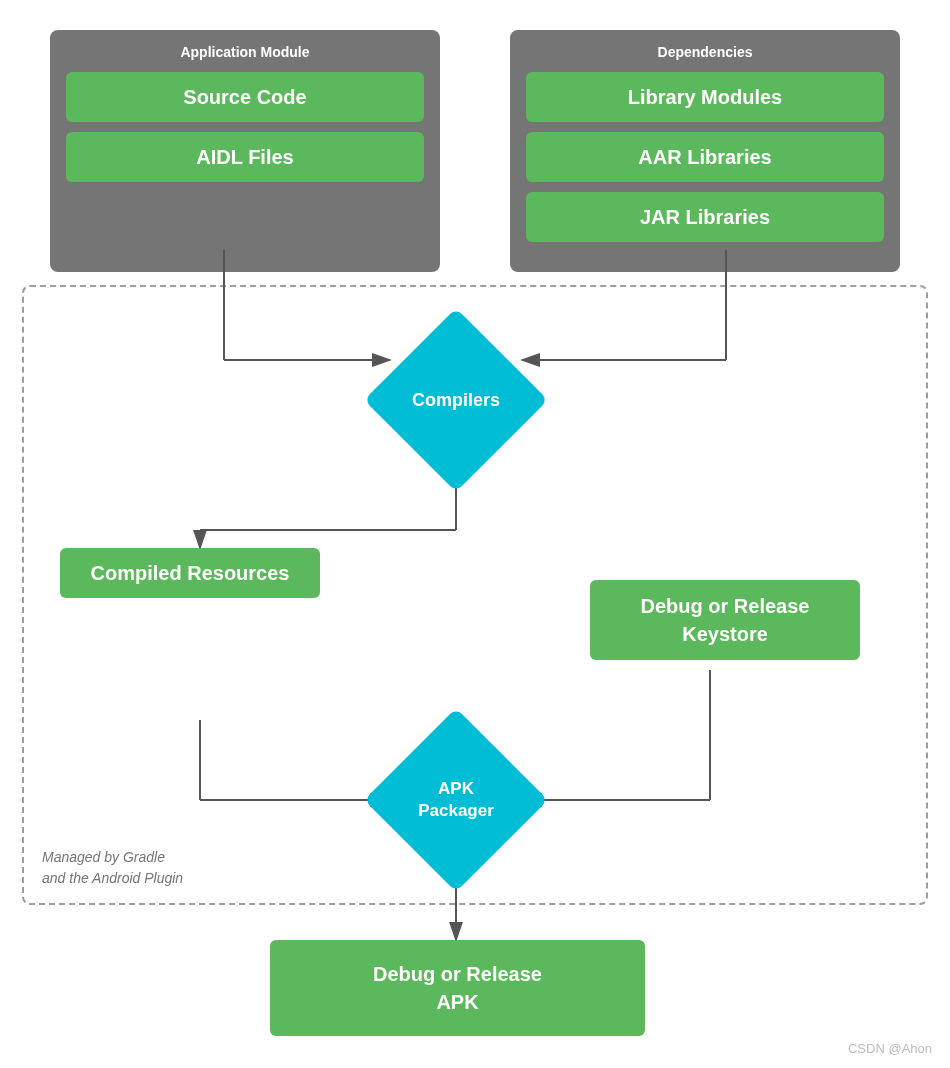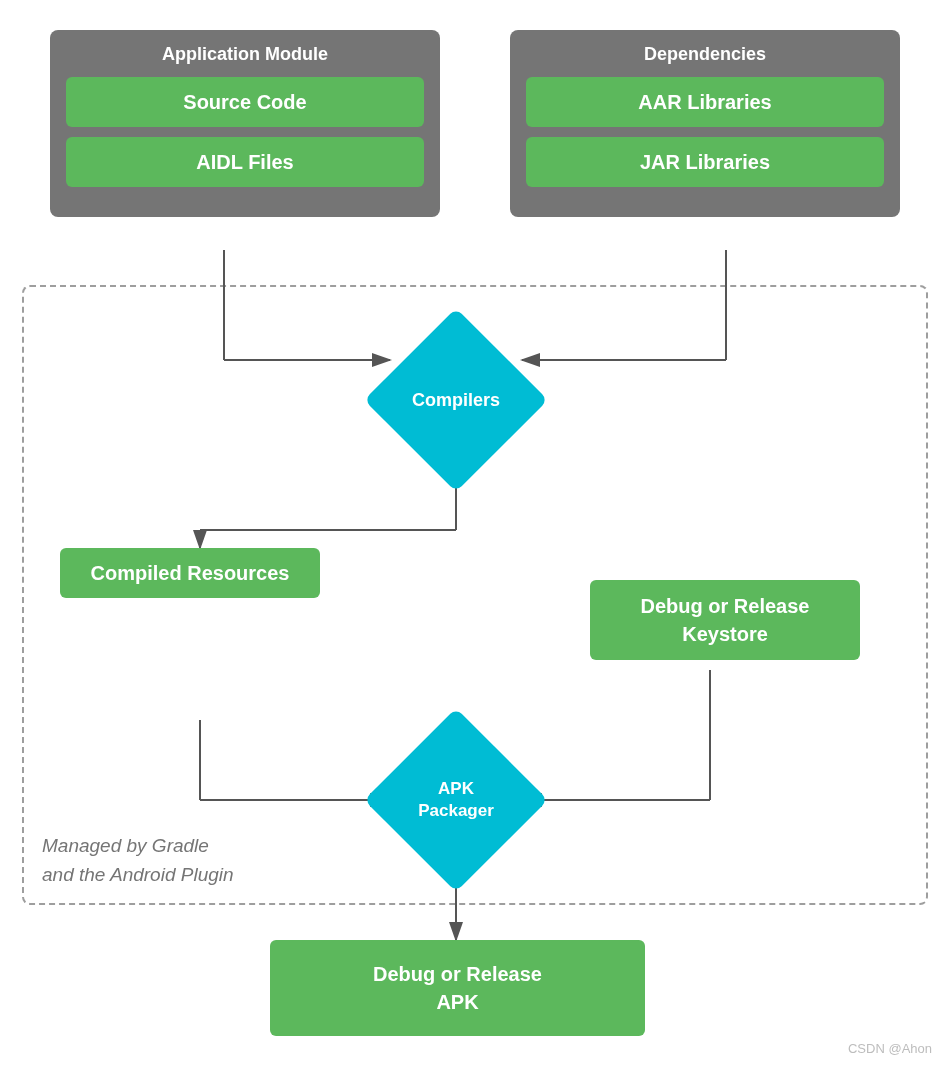--- a/index.html
+++ b/index.html
@@ -30,21 +30,21 @@
 
     .module-box {
       background: #757575;
       border-radius: 8px;
       padding: 14px 16px;
       width: 390px;
     }
 
     .module-box-title {
       color: #ffffff;
-      font-size: 18px;
+      font-size: 14px;
       font-weight: bold;
       text-align: center;
       margin-bottom: 12px;
     }
 
     .green-btn {
       background: #5cb85c;
       color: #ffffff;
       font-size: 20px;
       font-weight: bold;
@@ -68,21 +68,21 @@
       width: 906px;
       height: 620px;
     }
 
     .gradle-label {
       position: absolute;
       bottom: 14px;
       left: 18px;
       color: #757575;
       font-style: italic;
-      font-size: 19px;
+      font-size: 14px;
       line-height: 1.5;
     }
 
     .diamond {
       width: 130px;
       height: 130px;
       background: #00bcd4;
       transform: rotate(45deg);
       border-radius: 8px;
       position: relative;
@@ -115,20 +115,21 @@
   <div class="top-section">
 
     <div class="module-box">
       <div class="module-box-title">Application Module</div>
       <div class="green-btn">Source Code</div>
       <div class="green-btn">AIDL Files</div>
     </div>
 
     <div class="module-box">
       <div class="module-box-title">Dependencies</div>
+      <div class="green-btn">Library Modules</div>
       <div class="green-btn">AAR Libraries</div>
       <div class="green-btn">JAR Libraries</div>
     </div>
   </div>
 
   <div class="build-process">
     <div class="gradle-label">
       <span style="white-space:pre-line;">Managed by Gradle<br>and the Android Plugin</span>
     </div>
   </div>

